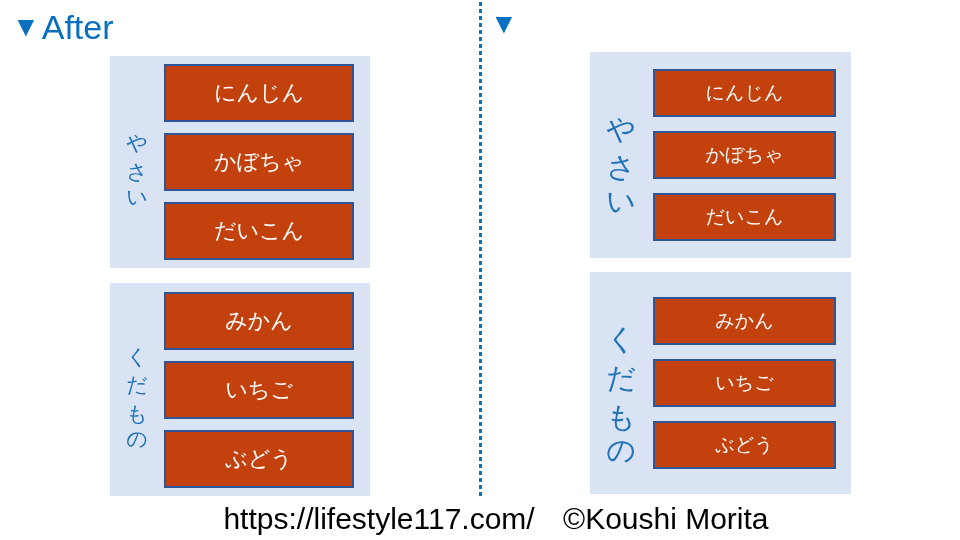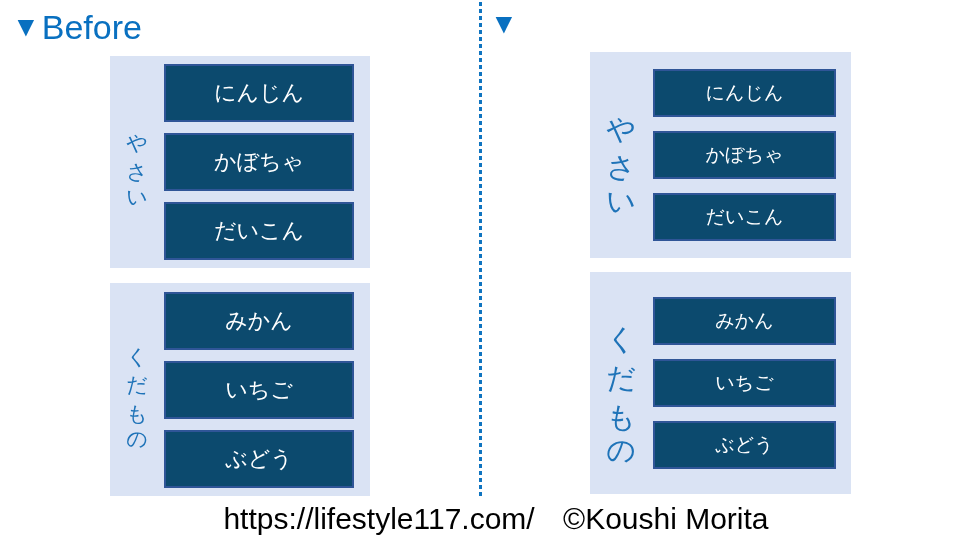--- a/index.html
+++ b/index.html
@@ -74,21 +74,21 @@
   .items-col {
     flex: 1;
     display: flex;
     flex-direction: column;
     justify-content: center;
   }
   .panel-before .items-col { gap: 11px; padding-right: 16px; }
   .panel-after  .items-col { gap: 14px; padding-right: 15px; }
 
   .item-box {
-    background: #0c4a6e;
+    background: #c2410c;
     border: 2px solid #2f5597;
     color: #ffffff;
     display: flex;
     align-items: center;
     justify-content: center;
     width: 100%;
   }
   .panel-before .item-box { height: 58px; font-size: 22px; }
   .panel-after  .item-box { height: 48px; font-size: 19px; }
 
@@ -105,21 +105,21 @@
   }
   .footer .credit { margin-left: 20px; }
 </style>
 </head>
 <body>
 
 <div class="stage">
 
   <div class="heading heading-before">
     <span class="marker">▼</span>
-    <span>Before</span>
+    <span>After</span>
   </div>
   <div class="heading heading-after">
     <span class="marker">▼</span>
   </div>
 
   <div class="divider"></div>
 
   <div class="group panel-before bg1">
     <div class="label-col">
       <span class="v-label">やさい</span>

